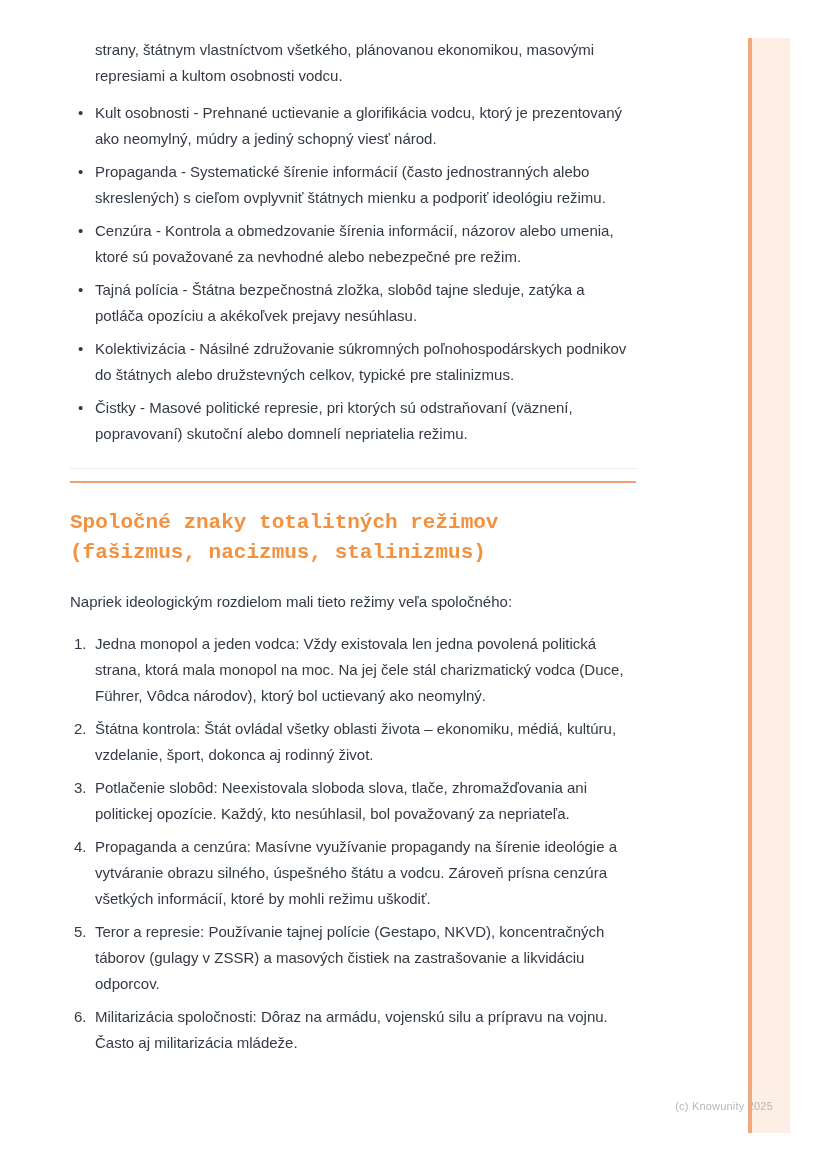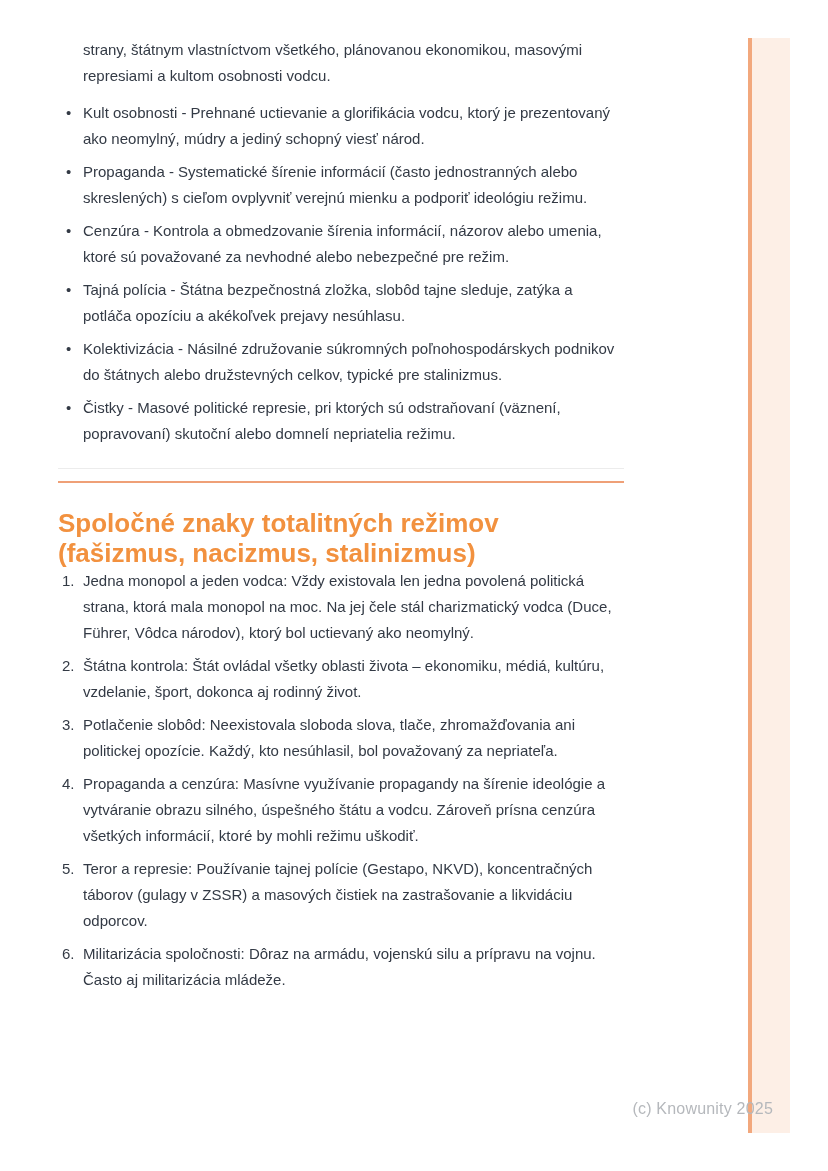--- a/index.html
+++ b/index.html
@@ -27,21 +27,21 @@
     width: 4px; height: 100%;
     background: var(--stripe-line, #f2a87d);
   }
   .stripe-fill {
     position: absolute; left: 4px; top: 0; right: 0;
     height: 100%;
     background: var(--stripe-fill, #fdefe6);
   }
   .content {
     position: absolute;
-    left: 58px; top: 37px;
+    left: 70px; top: 37px;
     width: 566px;
     color: var(--body-text, #333a45);
     font-size: 15px;
     line-height: 26px;
     z-index: 2;
   }
   .cont { margin: 0 0 11px 25px; width: 541px; }
   ul.bullets, ol.numbered {
     list-style: none;
     margin: 0; padding: 0 0 0 25px;
@@ -73,31 +73,32 @@
     color: var(--heading, #e2512a);
   }
   hr.rule-orange {
     border: none;
     border-top: 2px solid var(--heading-rule, #efa077);
     margin: 12px 0 0 0;
     width: 566px;
   }
   h3 {
     margin: 25px 0 0 0;
-    font-size: 26px;
+    font-size: 21px;
     line-height: 30px;
     font-weight: bold;
     color: var(--subheading, #f2913f);
     max-width: 505px;
+    font-family: Liberation Mono, monospace;
   }
   .intro { margin: 21px 0 16px 0; }
   .footer {
     position: absolute;
     right: 55px; top: 1100px;
-    font-size: 16px;
+    font-size: 11px;
     letter-spacing: 0.2px;
     color: var(--footer-text, #b5b8bc);
     z-index: 3;
   }
 </style>
 </head>
 <body>
 
 <div class="page">
 
@@ -107,38 +108,39 @@
   </div>
 
   <div class="content">
 
     <p class="cont">strany, štátnym vlastníctvom všetkého, plánovanou ekonomikou, masovými represiami a kultom osobnosti vodcu.</p>
 
     <ul class="bullets">
 
         <li><span class="marker">•</span><strong>Kult osobnosti</strong> <span>- Prehnané uctievanie a glorifikácia vodcu, ktorý je prezentovaný ako neomylný, múdry a jediný schopný viesť národ.</span></li>
 
-        <li><span class="marker">•</span><strong>Propaganda</strong> <span>- Systematické šírenie informácií (často jednostranných alebo skreslených) s cieľom ovplyvniť verejnú mienku a podporiť ideológiu režimu.</span></li>
+        <li><span class="marker">•</span><strong>Propaganda</strong> <span>- Systematické šírenie informácií (často jednostranných alebo skreslených) s cieľom ovplyvniť štátnych mienku a podporiť ideológiu režimu.</span></li>
 
         <li><span class="marker">•</span><strong>Cenzúra</strong> <span>- Kontrola a obmedzovanie šírenia informácií, názorov alebo umenia, ktoré sú považované za nevhodné alebo nebezpečné pre režim.</span></li>
 
         <li><span class="marker">•</span><strong>Tajná polícia</strong> <span>- Štátna bezpečnostná zložka, slobôd tajne sleduje, zatýka a potláča opozíciu a akékoľvek prejavy nesúhlasu.</span></li>
 
         <li><span class="marker">•</span><strong>Kolektivizácia</strong> <span>- Násilné združovanie súkromných poľnohospodárskych podnikov do štátnych alebo družstevných celkov, typické pre stalinizmus.</span></li>
 
         <li><span class="marker">•</span><strong>Čistky</strong> <span>- Masové politické represie, pri ktorých sú odstraňovaní (väznení, popravovaní) skutoční alebo domnelí nepriatelia režimu.</span></li>
       </ul>
 
     <hr class="rule-gray">
 
 
     <hr class="rule-orange">
 
     <h3>Spoločné znaky totalitných režimov (fašizmus, nacizmus, stalinizmus)</h3>
 
+    <p class="intro">Napriek ideologickým rozdielom mali tieto režimy veľa spoločného:</p>
 
     <ol class="numbered">
 
         <li><span class="num">1.</span><strong>Jedna monopol a jeden vodca:</strong> <span>Vždy existovala len jedna povolená politická strana, ktorá mala monopol na moc. Na jej čele stál charizmatický vodca (Duce, Führer, Vôdca národov), ktorý bol uctievaný ako neomylný.</span></li>
 
         <li><span class="num">2.</span><strong>Štátna kontrola:</strong> <span>Štát ovládal všetky oblasti života – ekonomiku, médiá, kultúru, vzdelanie, šport, dokonca aj rodinný život.</span></li>
 
         <li><span class="num">3.</span><strong>Potlačenie slobôd:</strong> <span>Neexistovala sloboda slova, tlače, zhromažďovania ani politickej opozície. Každý, kto nesúhlasil, bol považovaný za nepriateľa.</span></li>
 
         <li><span class="num">4.</span><strong>Propaganda a cenzúra:</strong> <span>Masívne využívanie propagandy na šírenie ideológie a vytváranie obrazu silného, úspešného štátu a vodcu. Zároveň prísna cenzúra všetkých informácií, ktoré by mohli režimu uškodiť.</span></li>

